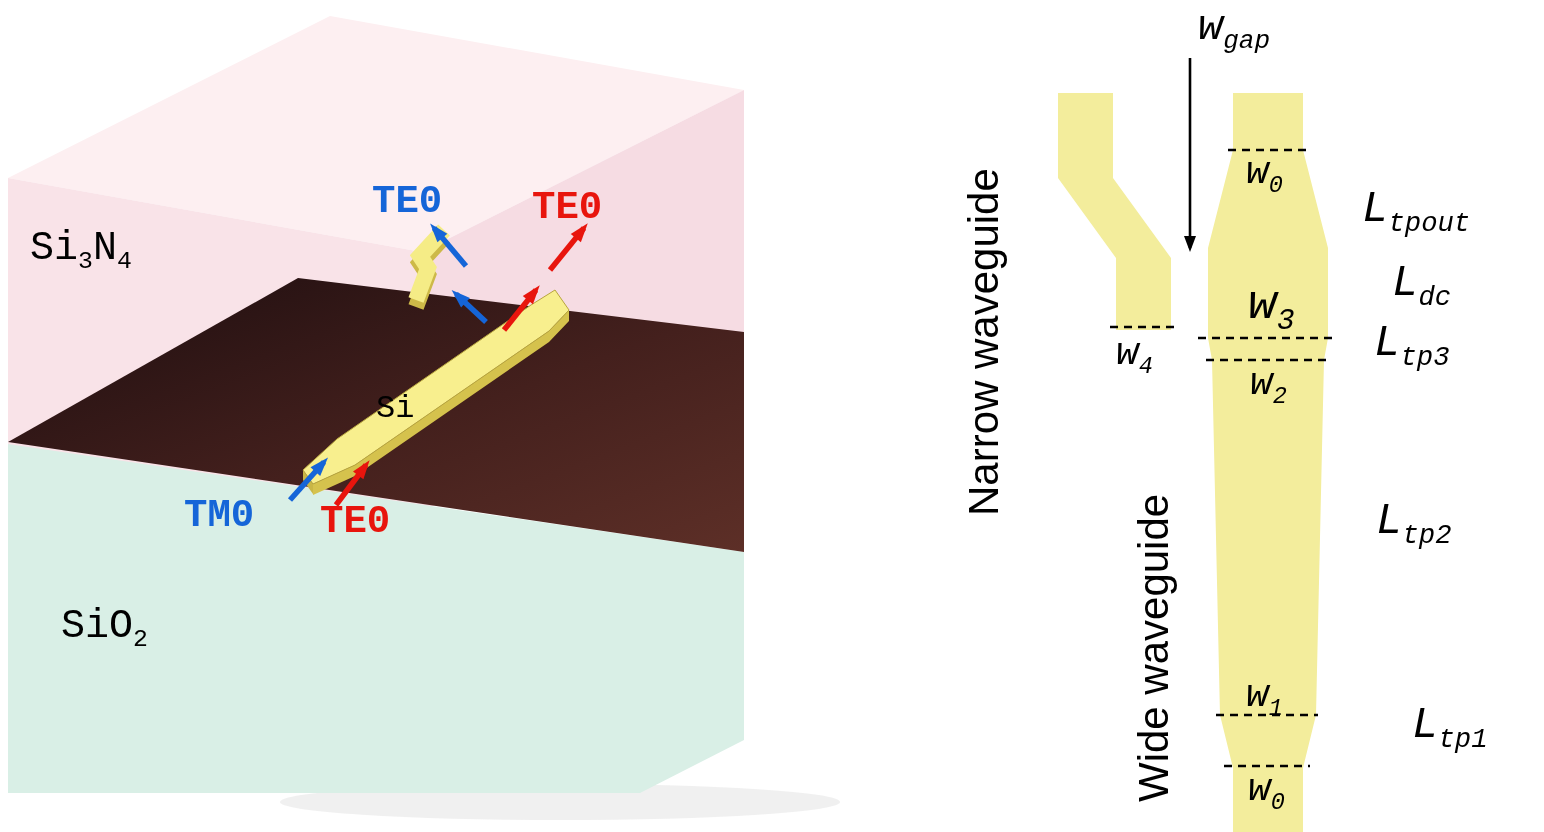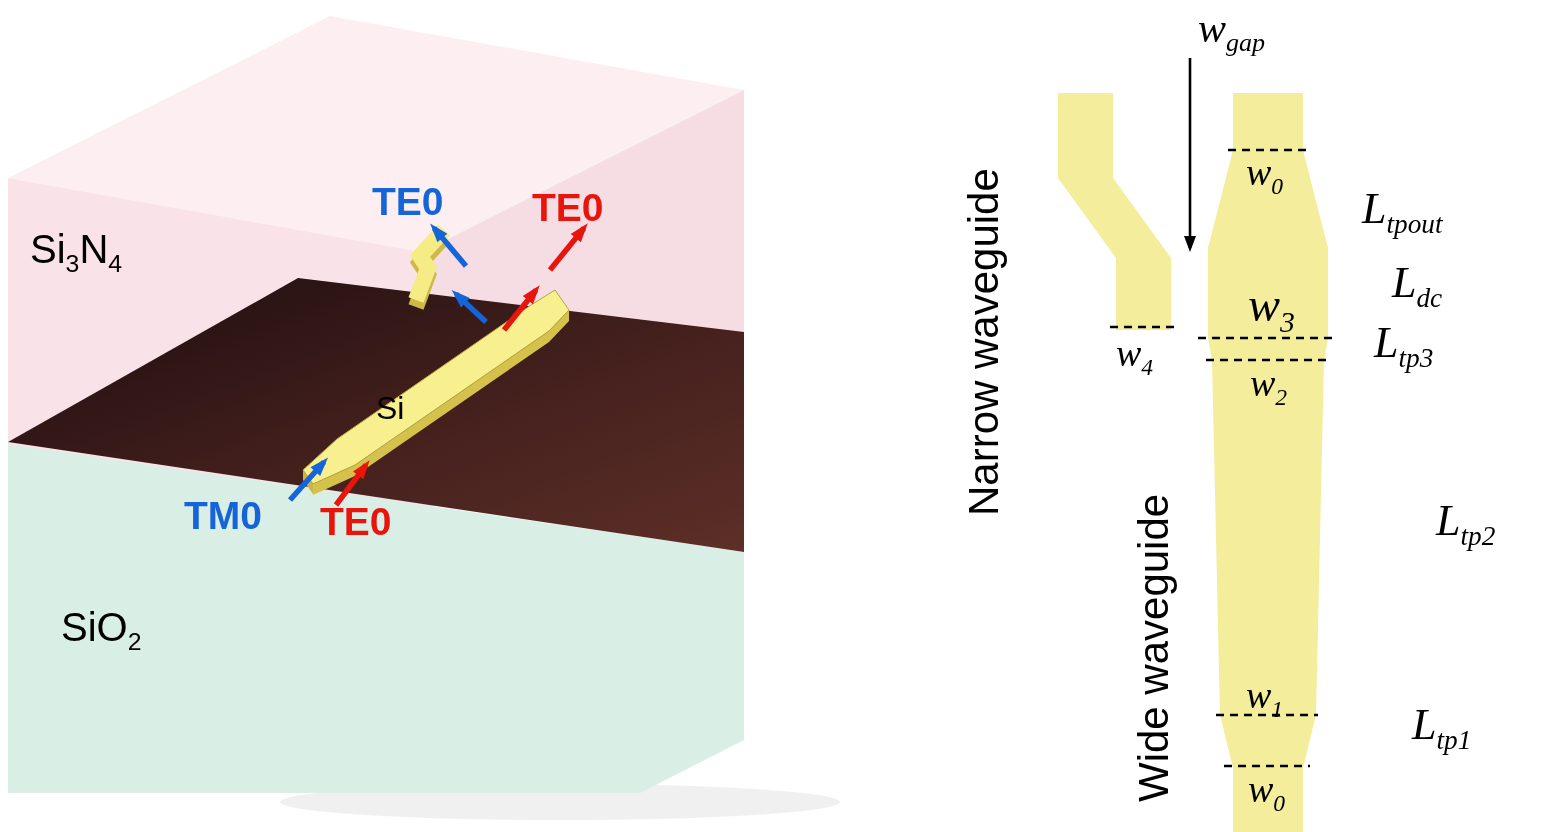--- a/index.html
+++ b/index.html
@@ -1,22 +1,22 @@
 <!DOCTYPE html>
 <html style="--tm_blue: #1565d8; --te_red: #e8150d; --cladding_pink: #f9e3e8; --substrate_green: #d9efe6; --silicon_surface: #41201d; --waveguide_yellow: #f3ed9c;"><head>
 <meta charset="utf-8">
 <style>
   html,body{margin:0;padding:0;background:#fff;}
   .stage{
     position:relative;width:1544px;height:832px;background:#ffffff;overflow:hidden;
     font-family:"Liberation Sans","DejaVu Sans",sans-serif;color:#000;
   }
   .stage svg{position:absolute;left:0;top:0;}
-  .label{position:absolute;line-height:1.05;white-space:nowrap;}
-  .serif{font-family:Liberation Serif, serif;font-style:italic;}
+  .label{position:absolute;line-height:1.05;white-space:nowrap;font-family:Liberation Mono, monospace;}
+  .serif{font-family:Liberation Mono, monospace;font-style:italic;}
   sub{font-size:0.62em;line-height:0;}
   .mode{font-weight:600;font-size:39px;}
   .blue{color:var(--tm_blue,#1565d8);}
   .red{color:var(--te_red,#e8150d);}
   .vlabel{
     position:absolute;transform:rotate(-90deg);transform-origin:0 0;
     white-space:nowrap;font-size:42px;color:#000;
   }
   
   .pink-top{fill:#fdeff1;}
@@ -153,20 +153,20 @@
 
   <div class="label serif" style="left:1362px;top:186px;font-size:44px;">
     <span>L</span><sub>tpout</sub>
   </div>
   <div class="label serif" style="left:1392px;top:260px;font-size:44px;">
     <span>L</span><sub>dc</sub>
   </div>
   <div class="label serif" style="left:1374px;top:320px;font-size:44px;">
     <span>L</span><sub>tp3</sub>
   </div>
-  <div class="label serif" style="left:1436px;top:498px;font-size:44px;">
+  <div class="label serif" style="left:1376px;top:498px;font-size:44px;">
     <span>L</span><sub>tp2</sub>
   </div>
   <div class="label serif" style="left:1376px;top:702px;font-size:44px;margin-left:36px;">
     <span>L</span><sub>tp1</sub>
   </div>
 
 </div>
 
 </body></html>

